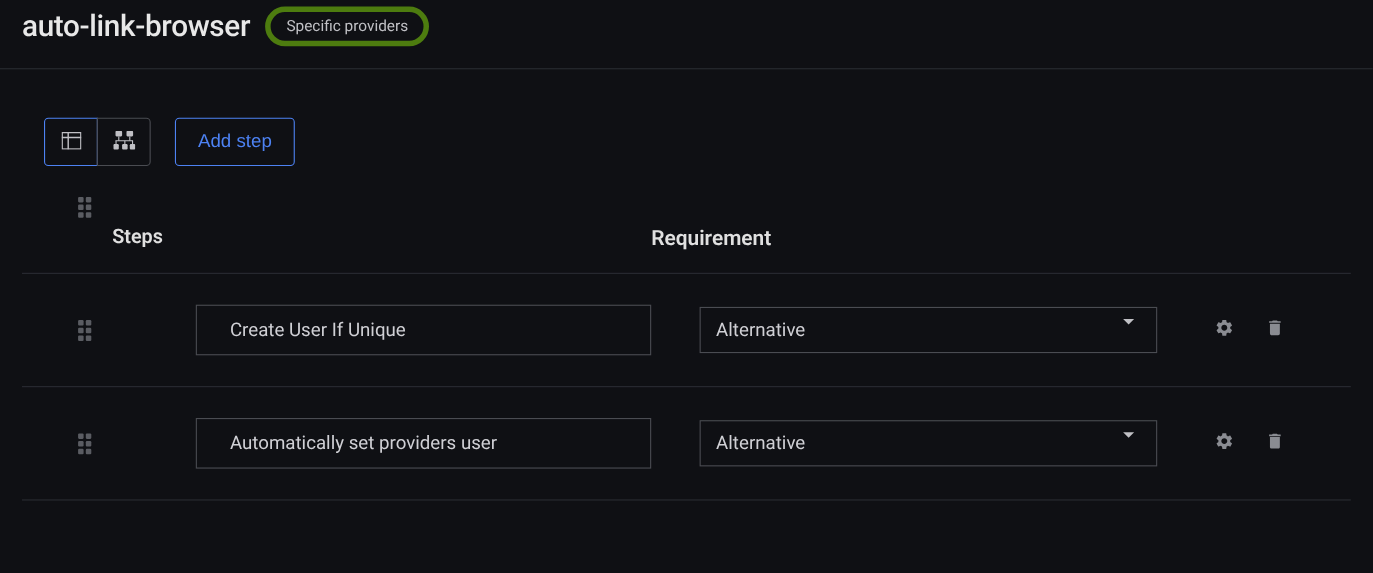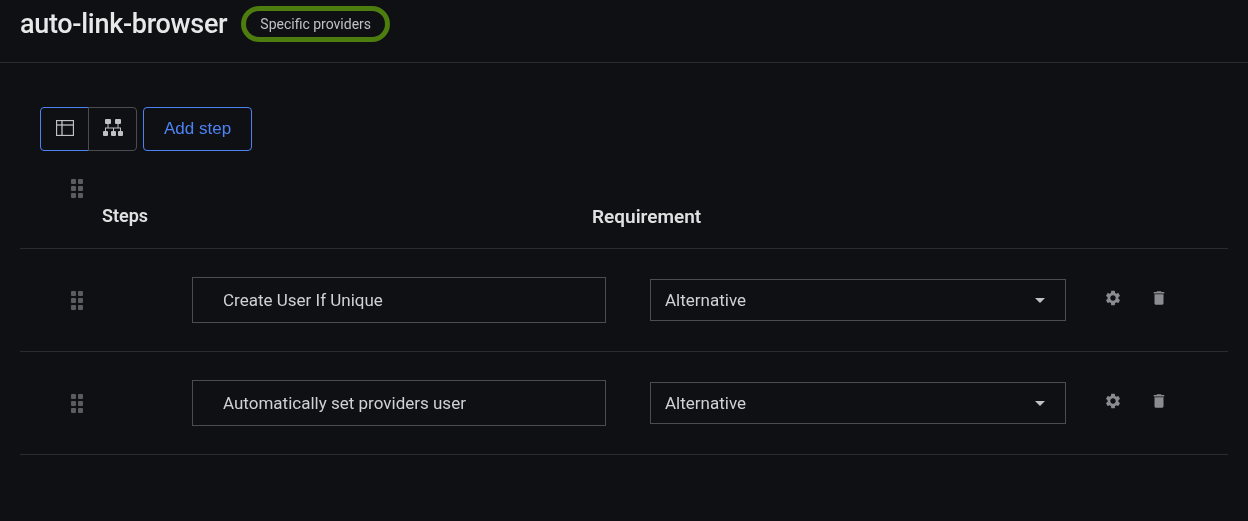--- a/index.html
+++ b/index.html
@@ -32,21 +32,21 @@
       border: 5px solid #4d7c0f;
       border-radius: 18px;
       padding: 5px 14px;
       font-size: 14px;
       color: #c0c0c5;
       font-weight: 400;
     }
     .toolbar {
       display: flex;
       padding: 44px 20px 26px 40px;
-      gap: 6px;
+      gap: 22px;
       align-items: center;
     }
     .btn-group {
       display: flex;
     }
     .icon-btn {
       width: 49px;
       height: 44px;
       border: 1px solid #4a4c52;
       background: transparent;
@@ -125,31 +125,30 @@
     .step-indent {
       width: 76px;
     }
     .step-name-box {
       width: 414px;
       border: 1px solid #4a4c52;
       padding: 12px 30px;
       font-size: 17px;
       color: #d0d0d5;
       margin-right: 44px;
-      margin-left: 14px;
     }
     .step-req-box {
       width: 416px;
       border: 1px solid #4a4c52;
       padding: 10px 14px;
       font-size: 17px;
       color: #d0d0d5;
       display: flex;
       justify-content: space-between;
-      align-items: center;
+      align-items: flex-start;
       cursor: pointer;
     }
     .caret-down {
       width: 0;
       height: 0;
       border-left: 5px solid transparent;
       border-right: 5px solid transparent;
       border-top: 5px solid #c0c0c5;
       margin-right: 6px;
     }

